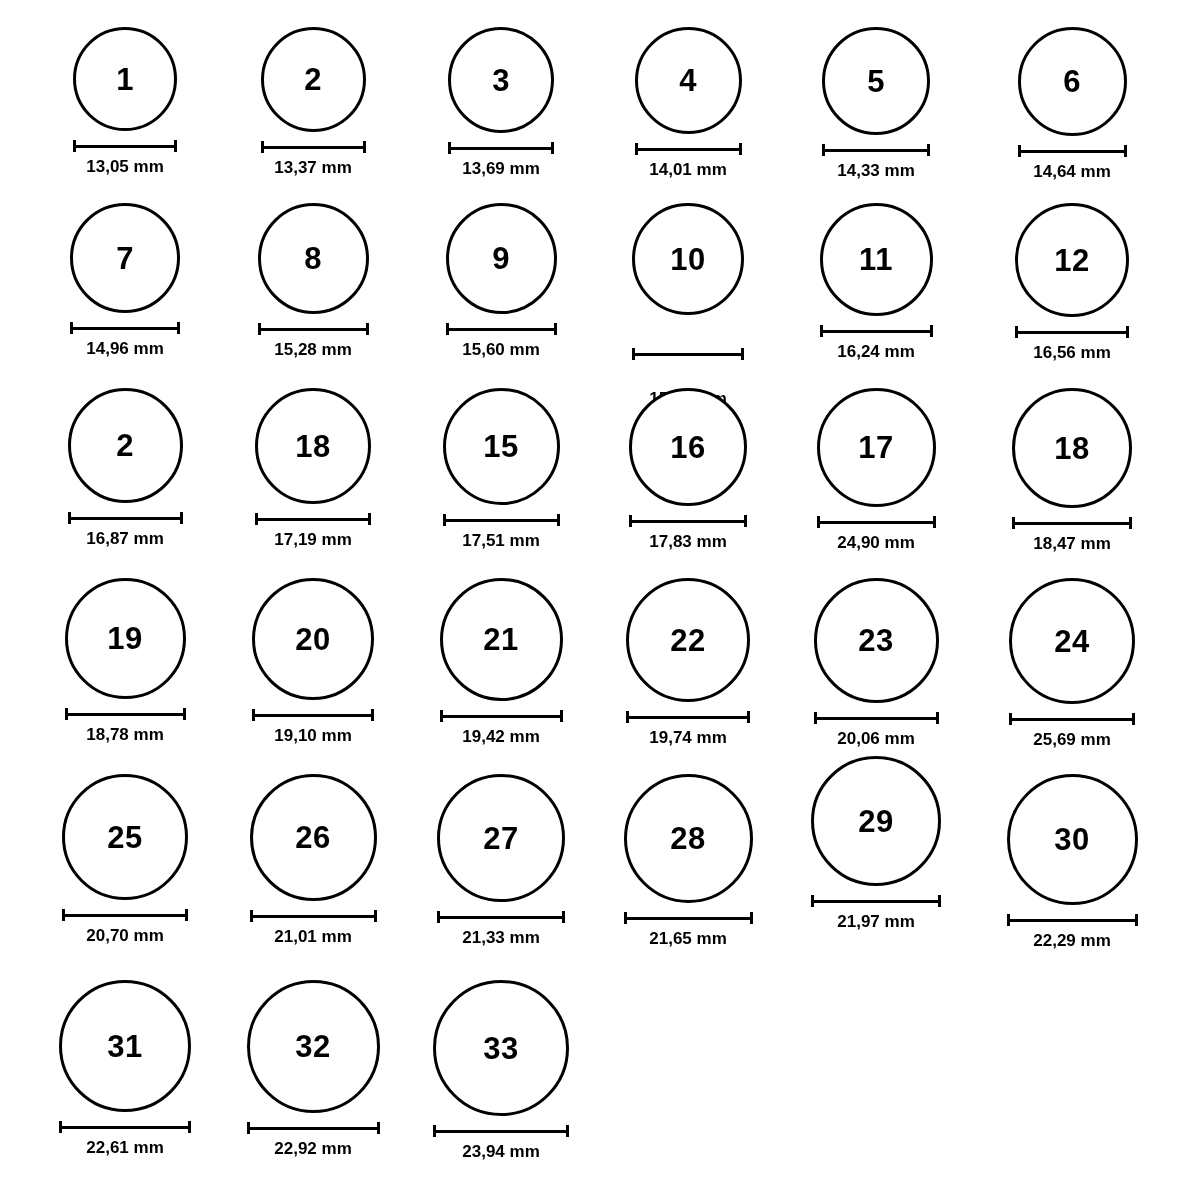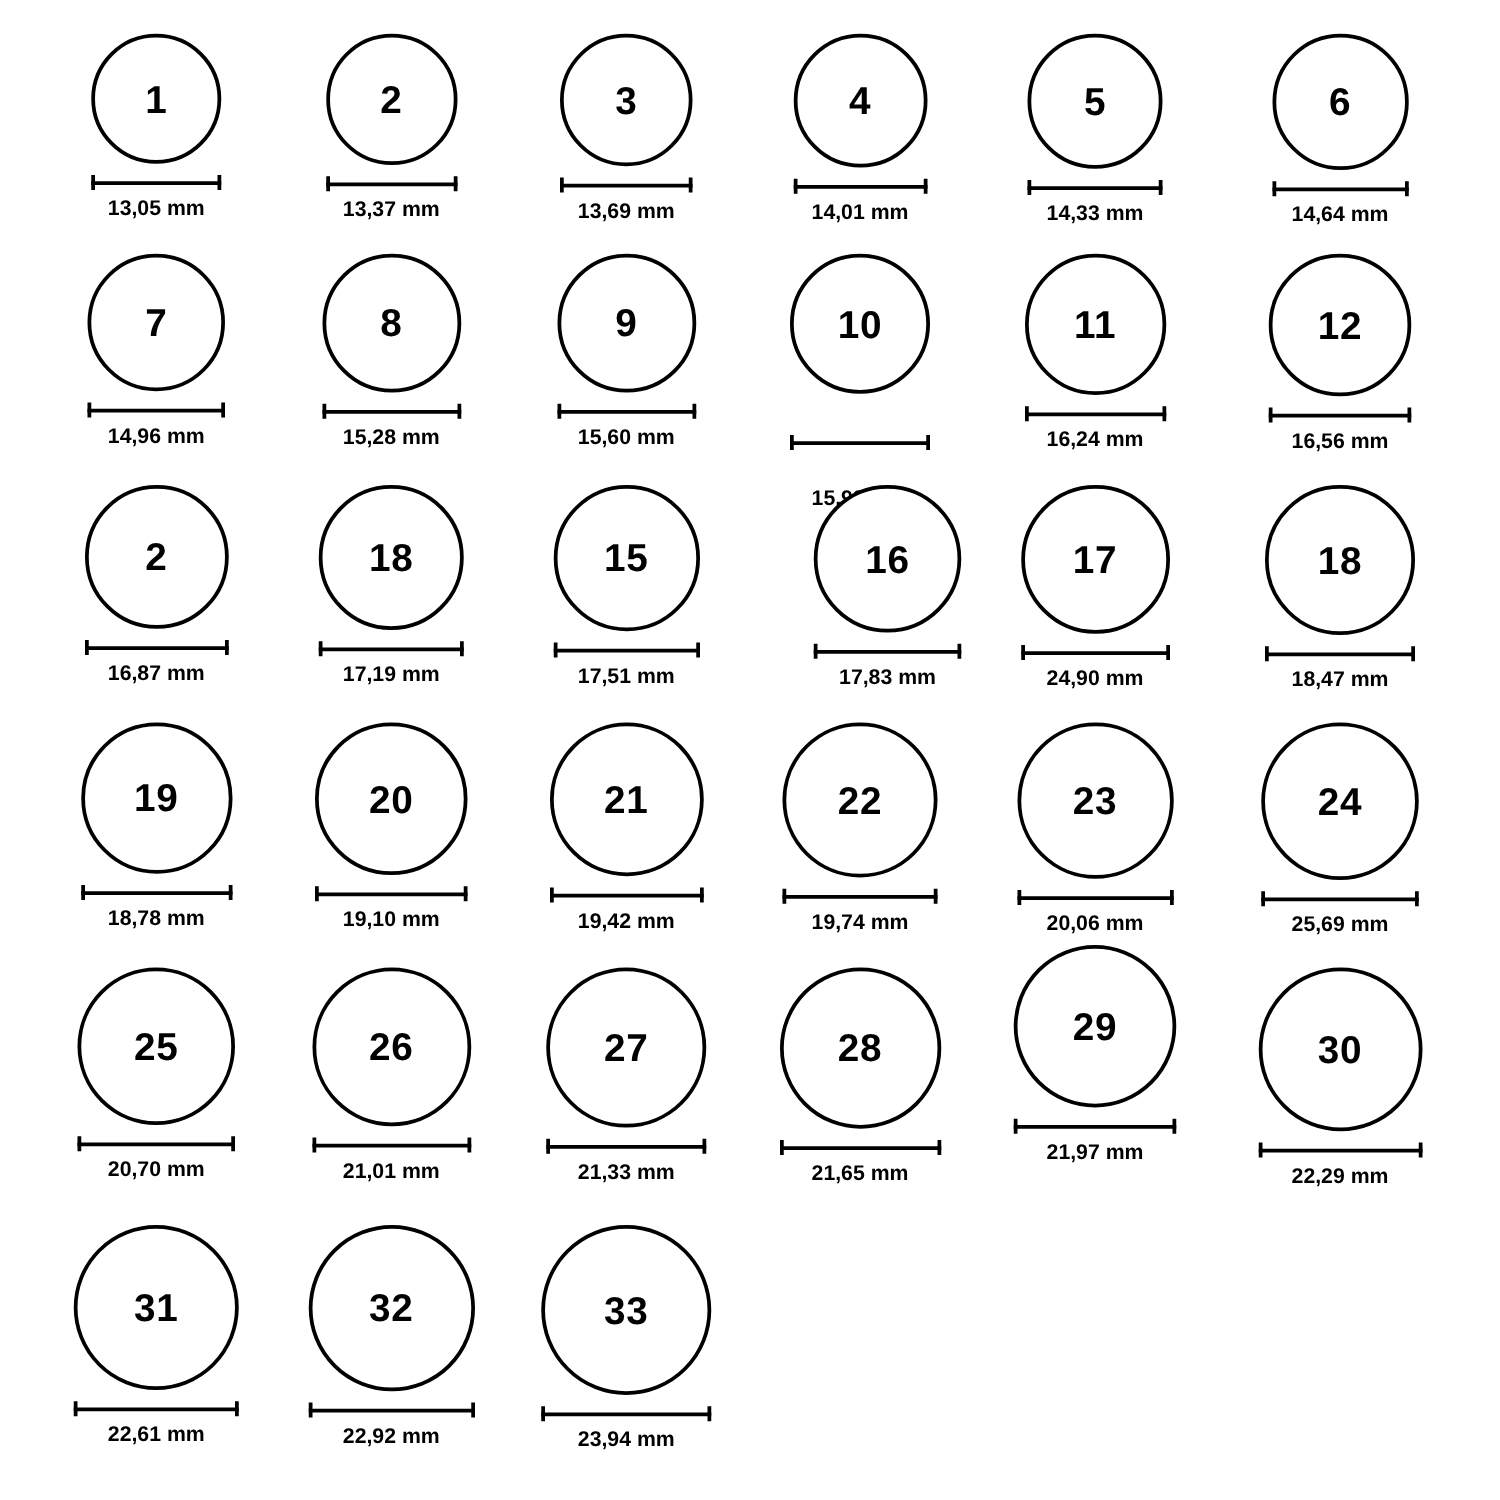--- a/index.html
+++ b/index.html
@@ -232,21 +232,21 @@
       <div class="ring" style="width: 117px; height: 117px;">
         <span class="ring-number">15</span>
       </div>
       <div class="measure" style="width: 117px;">
         <div class="bar"></div>
         <div class="tick left"></div>
         <div class="tick right"></div>
       </div>
       <div class="mm-label">17,51 mm</div>
     </div>
-    <div class="cell" style="left: 640px; top: 388px; width: 140px;">
+    <div class="cell" style="left: 618px; top: 388px; width: 140px;">
       <div class="ring" style="width: 118px; height: 118px;">
         <span class="ring-number">16</span>
       </div>
       <div class="measure" style="width: 118px;">
         <div class="bar"></div>
         <div class="tick left"></div>
         <div class="tick right"></div>
       </div>
       <div class="mm-label">17,83 mm</div>
     </div>

